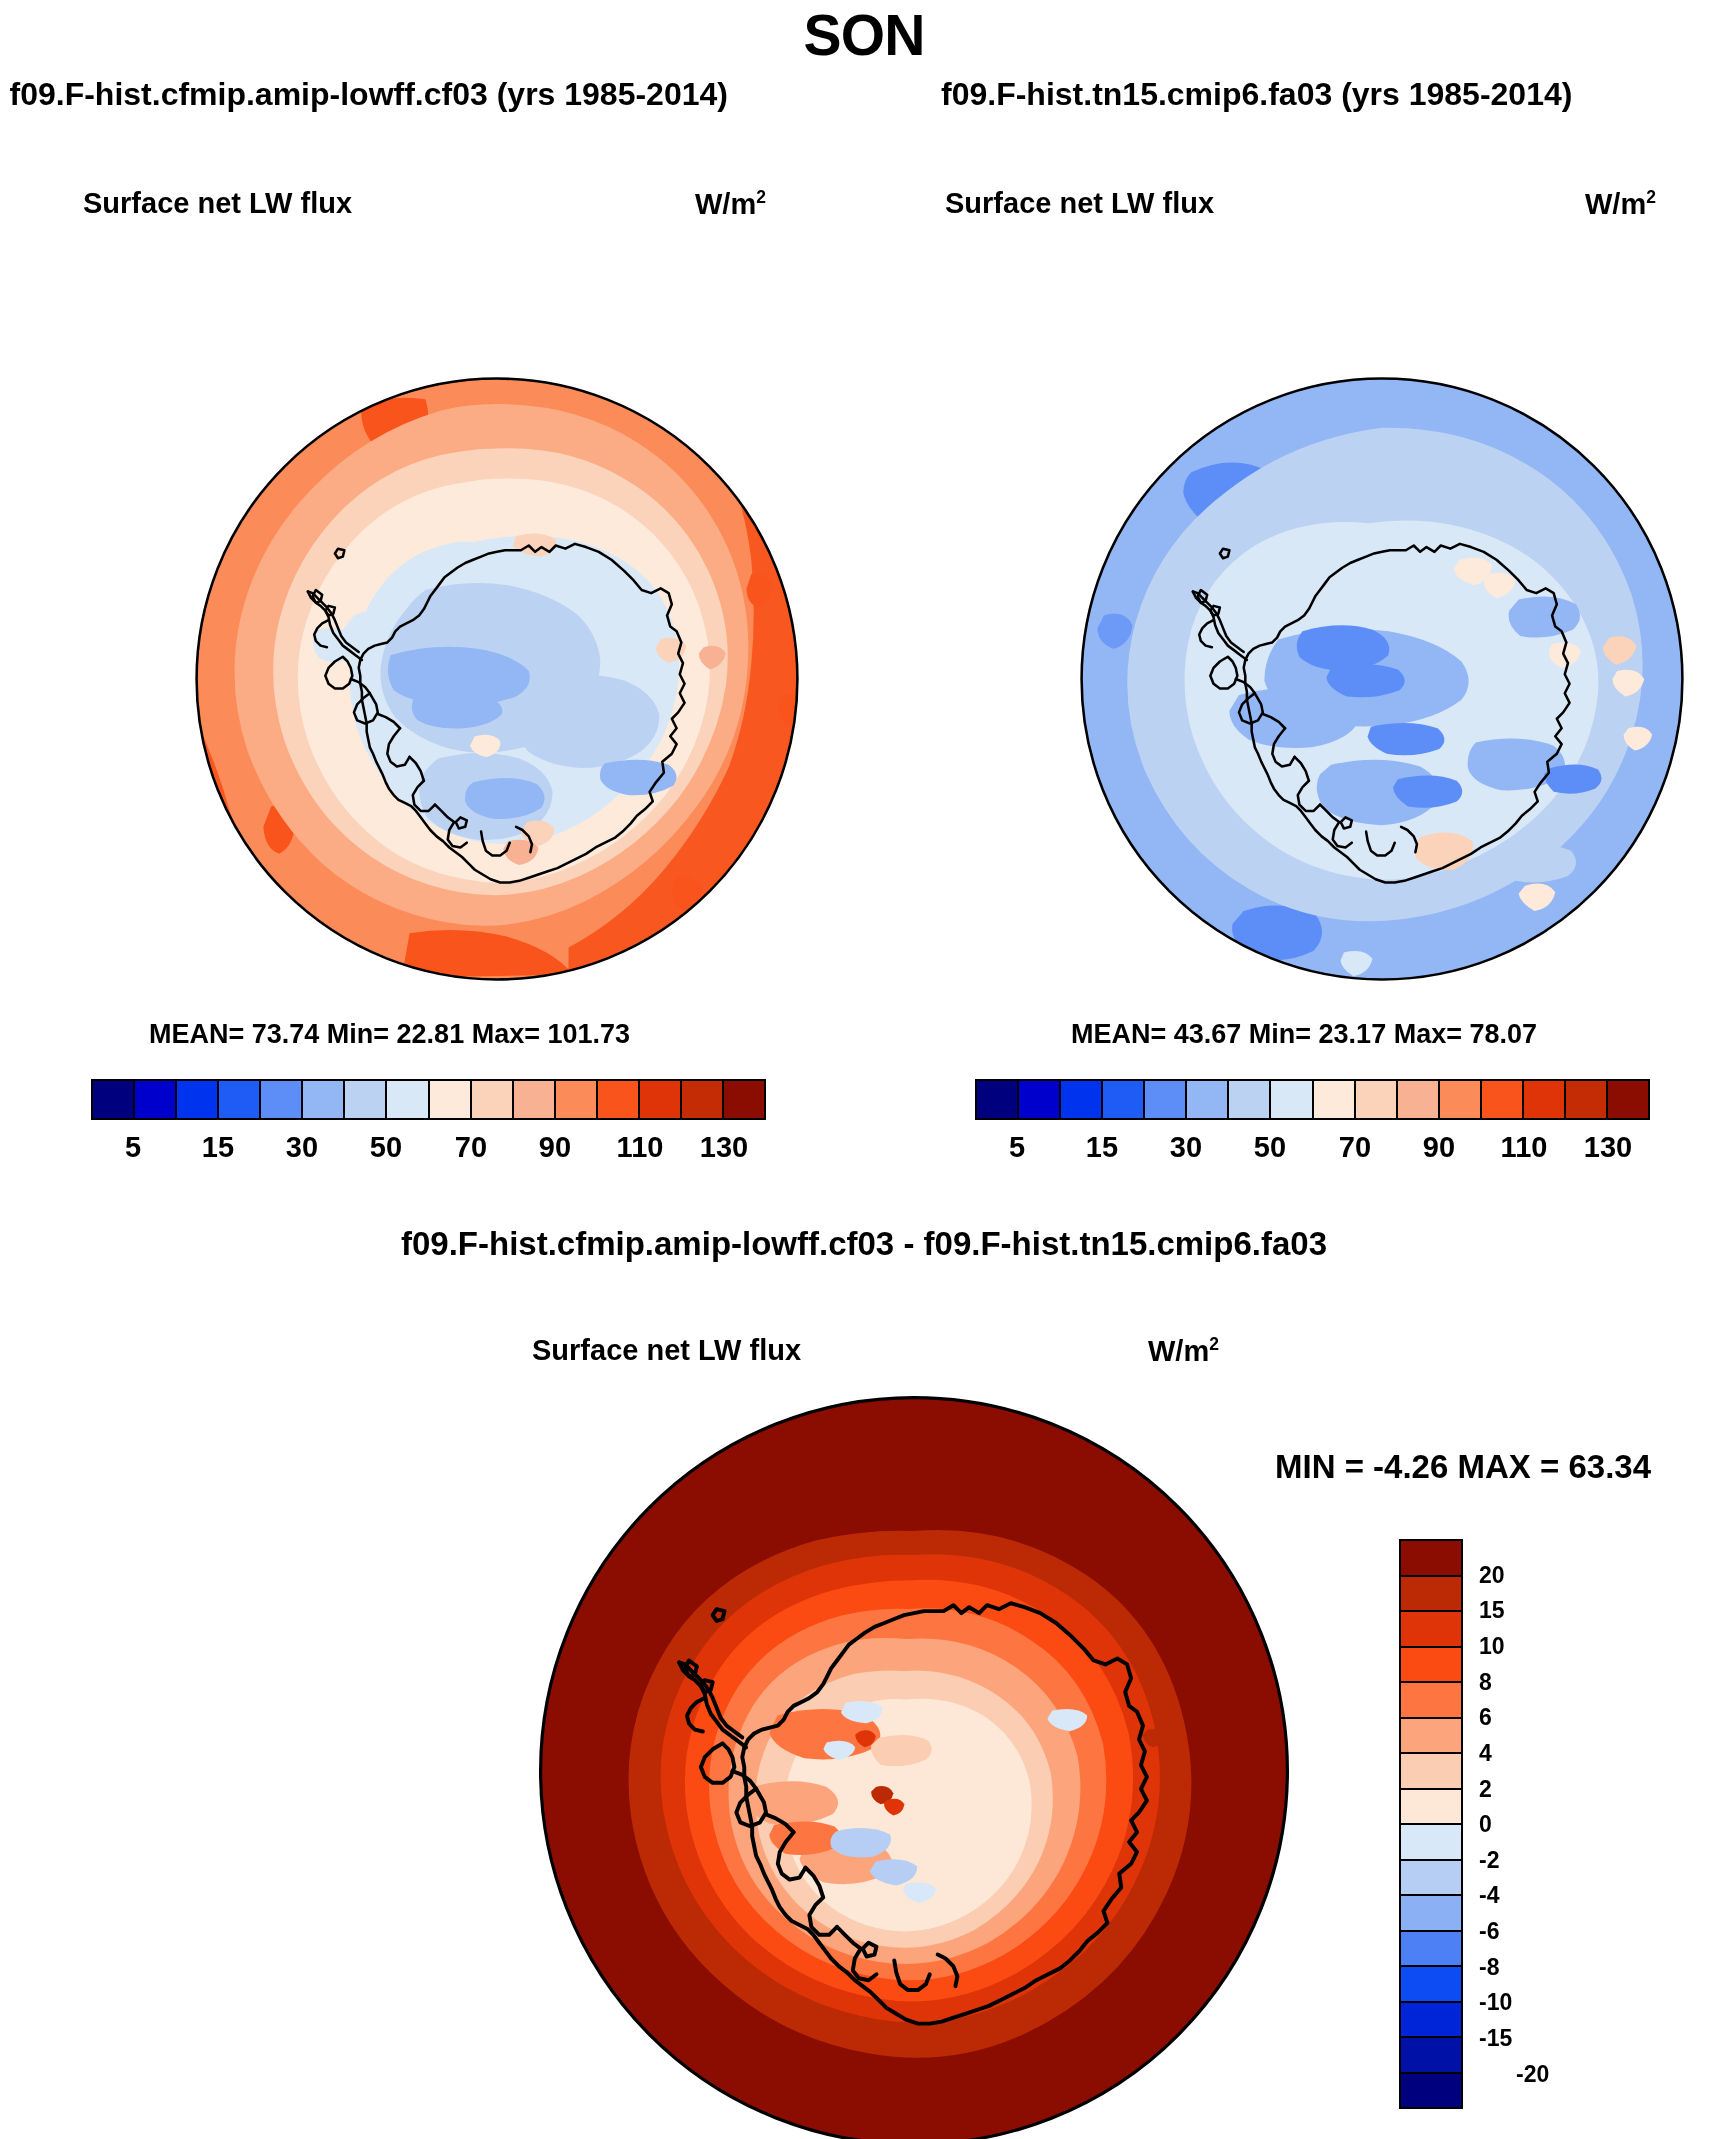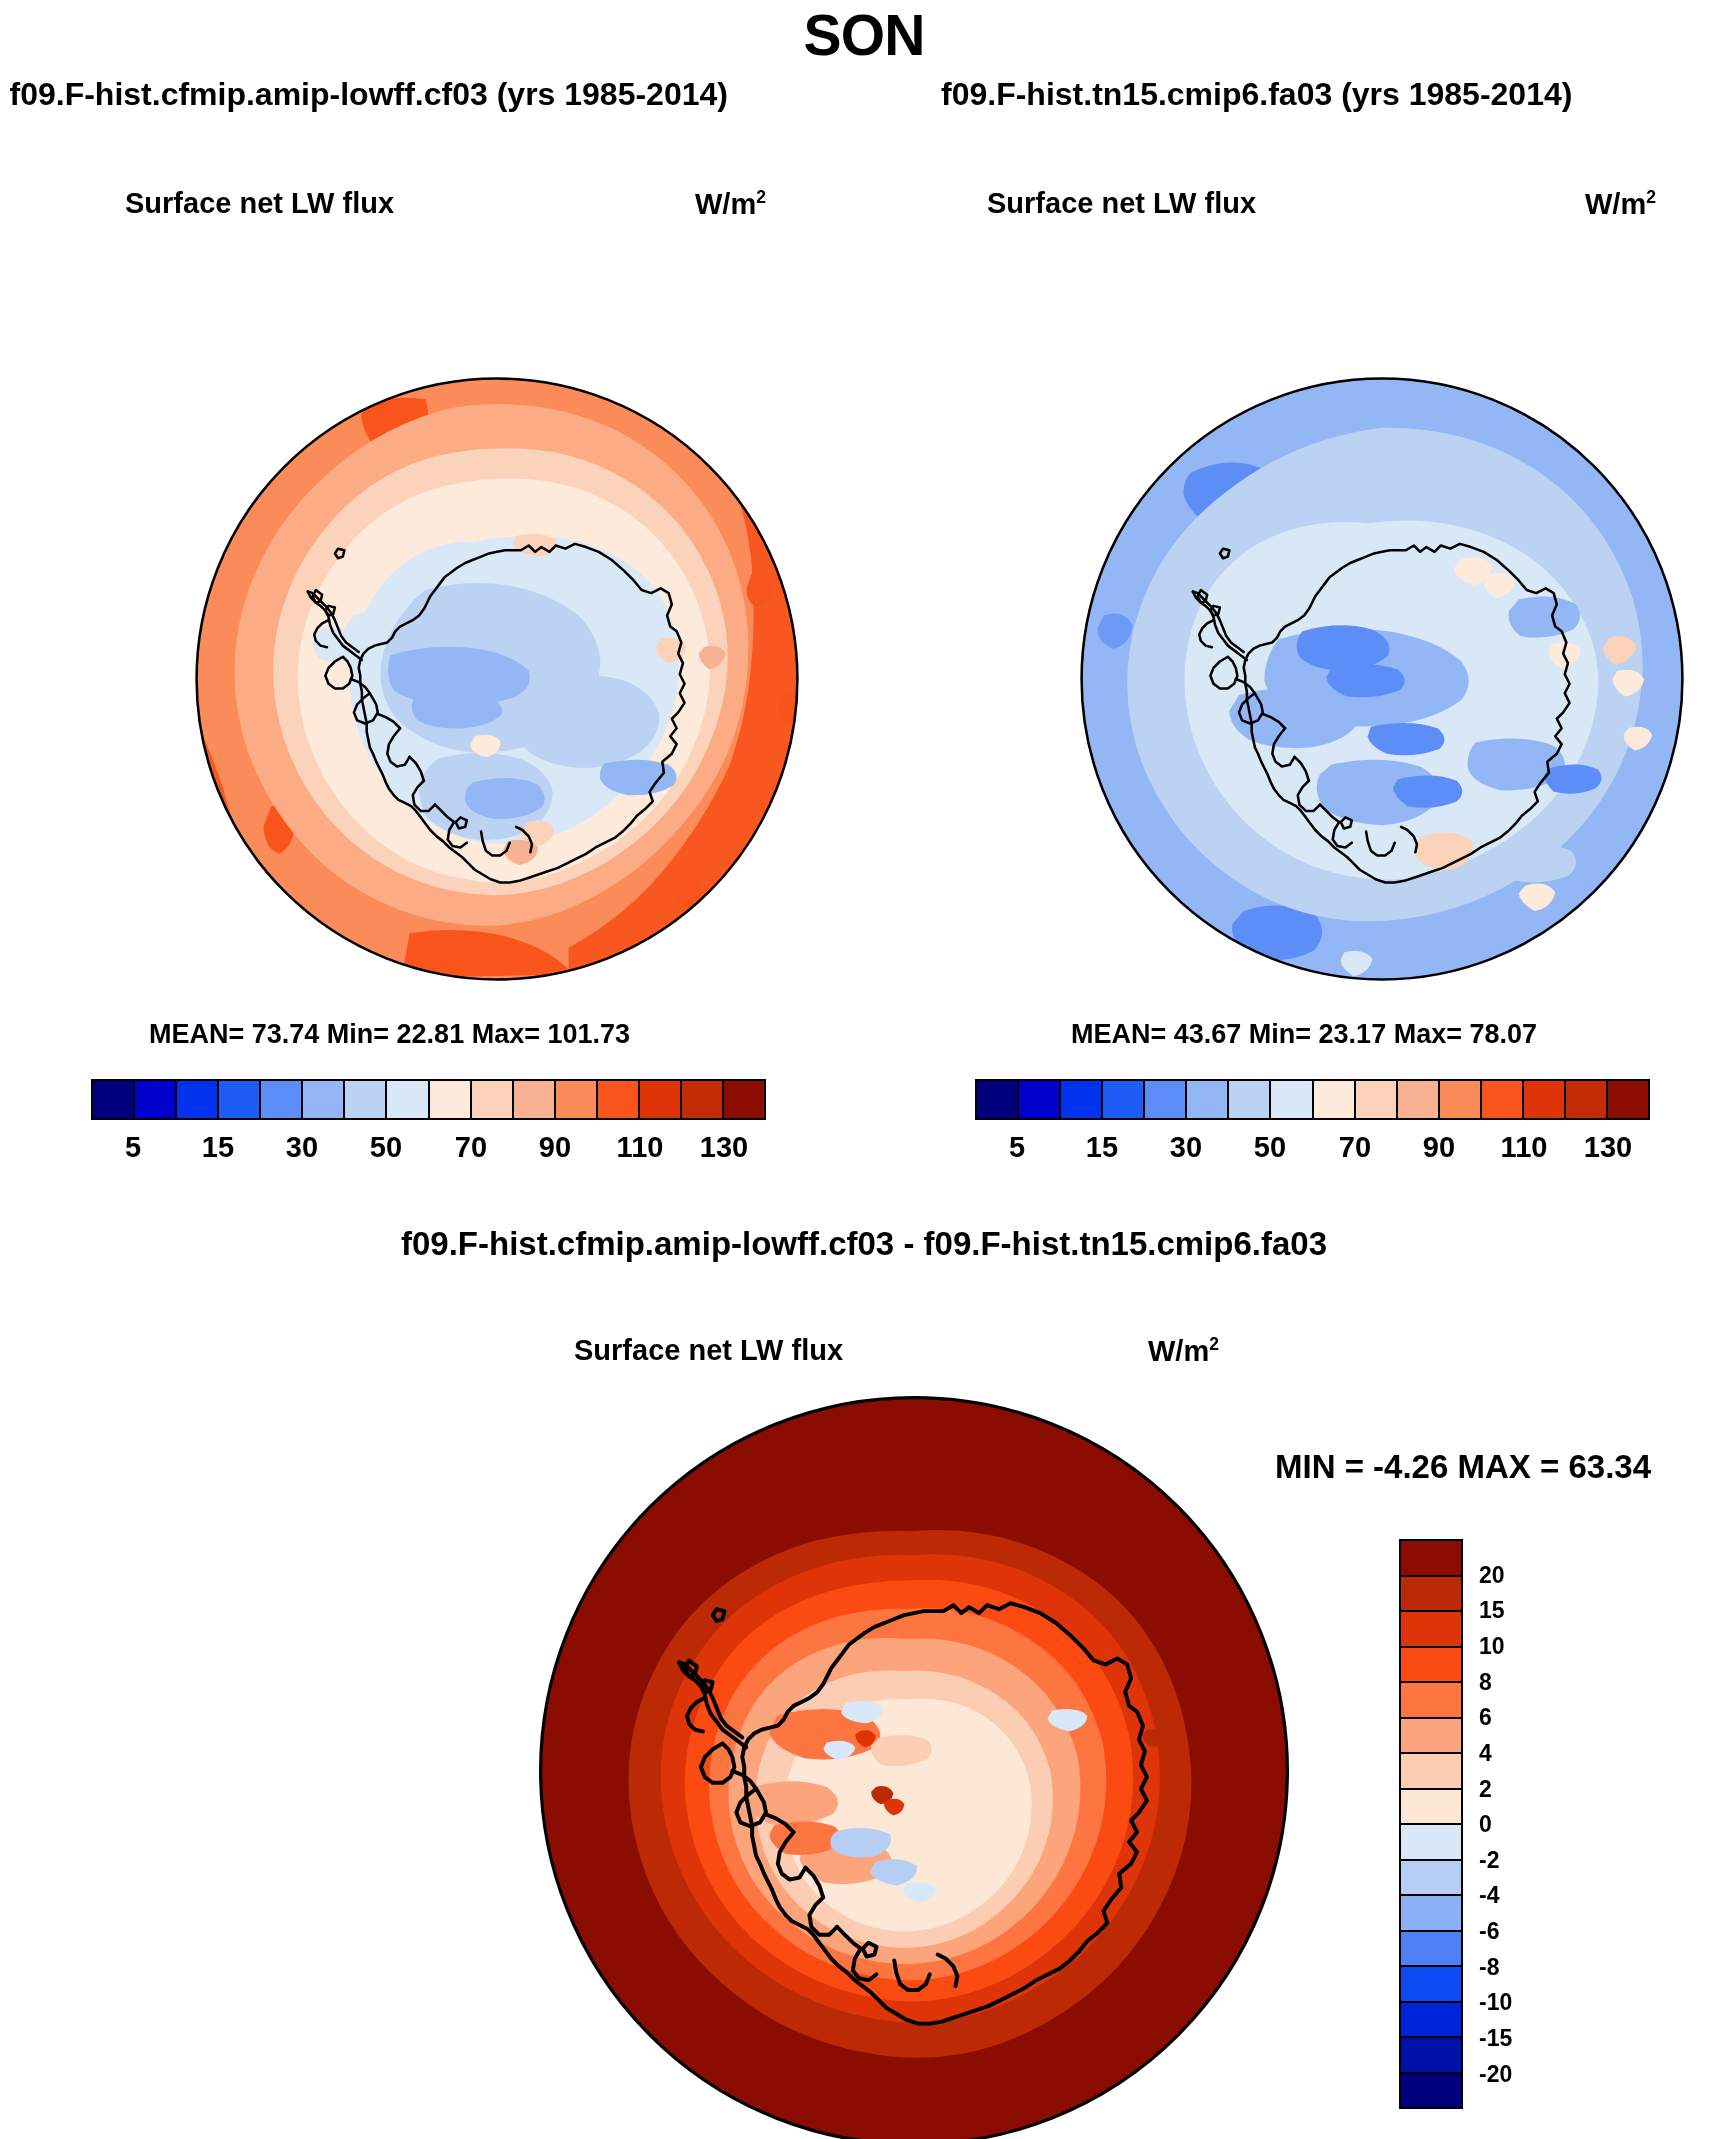--- a/index.html
+++ b/index.html
@@ -4,21 +4,21 @@
 <style>
   html,body{margin:0;padding:0;background:#fff;}
   body{width:1728px;height:2140px;position:relative;
        font-family:"Liberation Sans",sans-serif;color:#000;}
   .abs{position:absolute;}
   #main-title{left:0;width:1728px;top:1.6px;text-align:center;
     font-size:57px;font-weight:bold;letter-spacing:-0.8px;}
   .panel-title{font-size:32px;font-weight:bold;white-space:nowrap;}
   #left-panel-title{left:9.5px;top:76px;}
   #right-panel-title{left:941px;top:76px;}
-  .field-label{font-size:29px;font-weight:bold;white-space:nowrap;margin-left:42px;}
+  .field-label{font-size:29px;font-weight:bold;white-space:nowrap;}
   .units-label{font-size:29px;font-weight:bold;white-space:nowrap;}
   .units-label sup{font-size:17.5px;vertical-align:super;}
   #left-field-label{left:83px;top:187px;}
   #left-units-label{left:695px;top:187px;}
   #right-field-label{left:945px;top:187px;}
   #right-units-label{left:1585px;top:187px;}
   .stats-line{font-size:27px;font-weight:bold;white-space:nowrap;}
   #left-stats{left:149px;top:1019px;}
   #right-stats{left:1071px;top:1019px;}
   .cbar-h{display:flex;border:2.4px solid #000;box-sizing:border-box;}
@@ -431,15 +431,15 @@
     <span style="top: 178px;">6</span>
     <span style="top: 214px;">4</span>
     <span style="top: 250px;">2</span>
     <span style="top: 285px;">0</span>
     <span style="top: 321px;">-2</span>
     <span style="top: 356px;">-4</span>
     <span style="top: 392px;">-6</span>
     <span style="top: 428px;">-8</span>
     <span style="top: 463px;">-10</span>
     <span style="top: 499px;">-15</span>
-    <span style="top: 535px;">-20</span>
+    <span style="top: 535px; margin-left: 37px;">-20</span>
   </div>
 
 
 </body></html>

